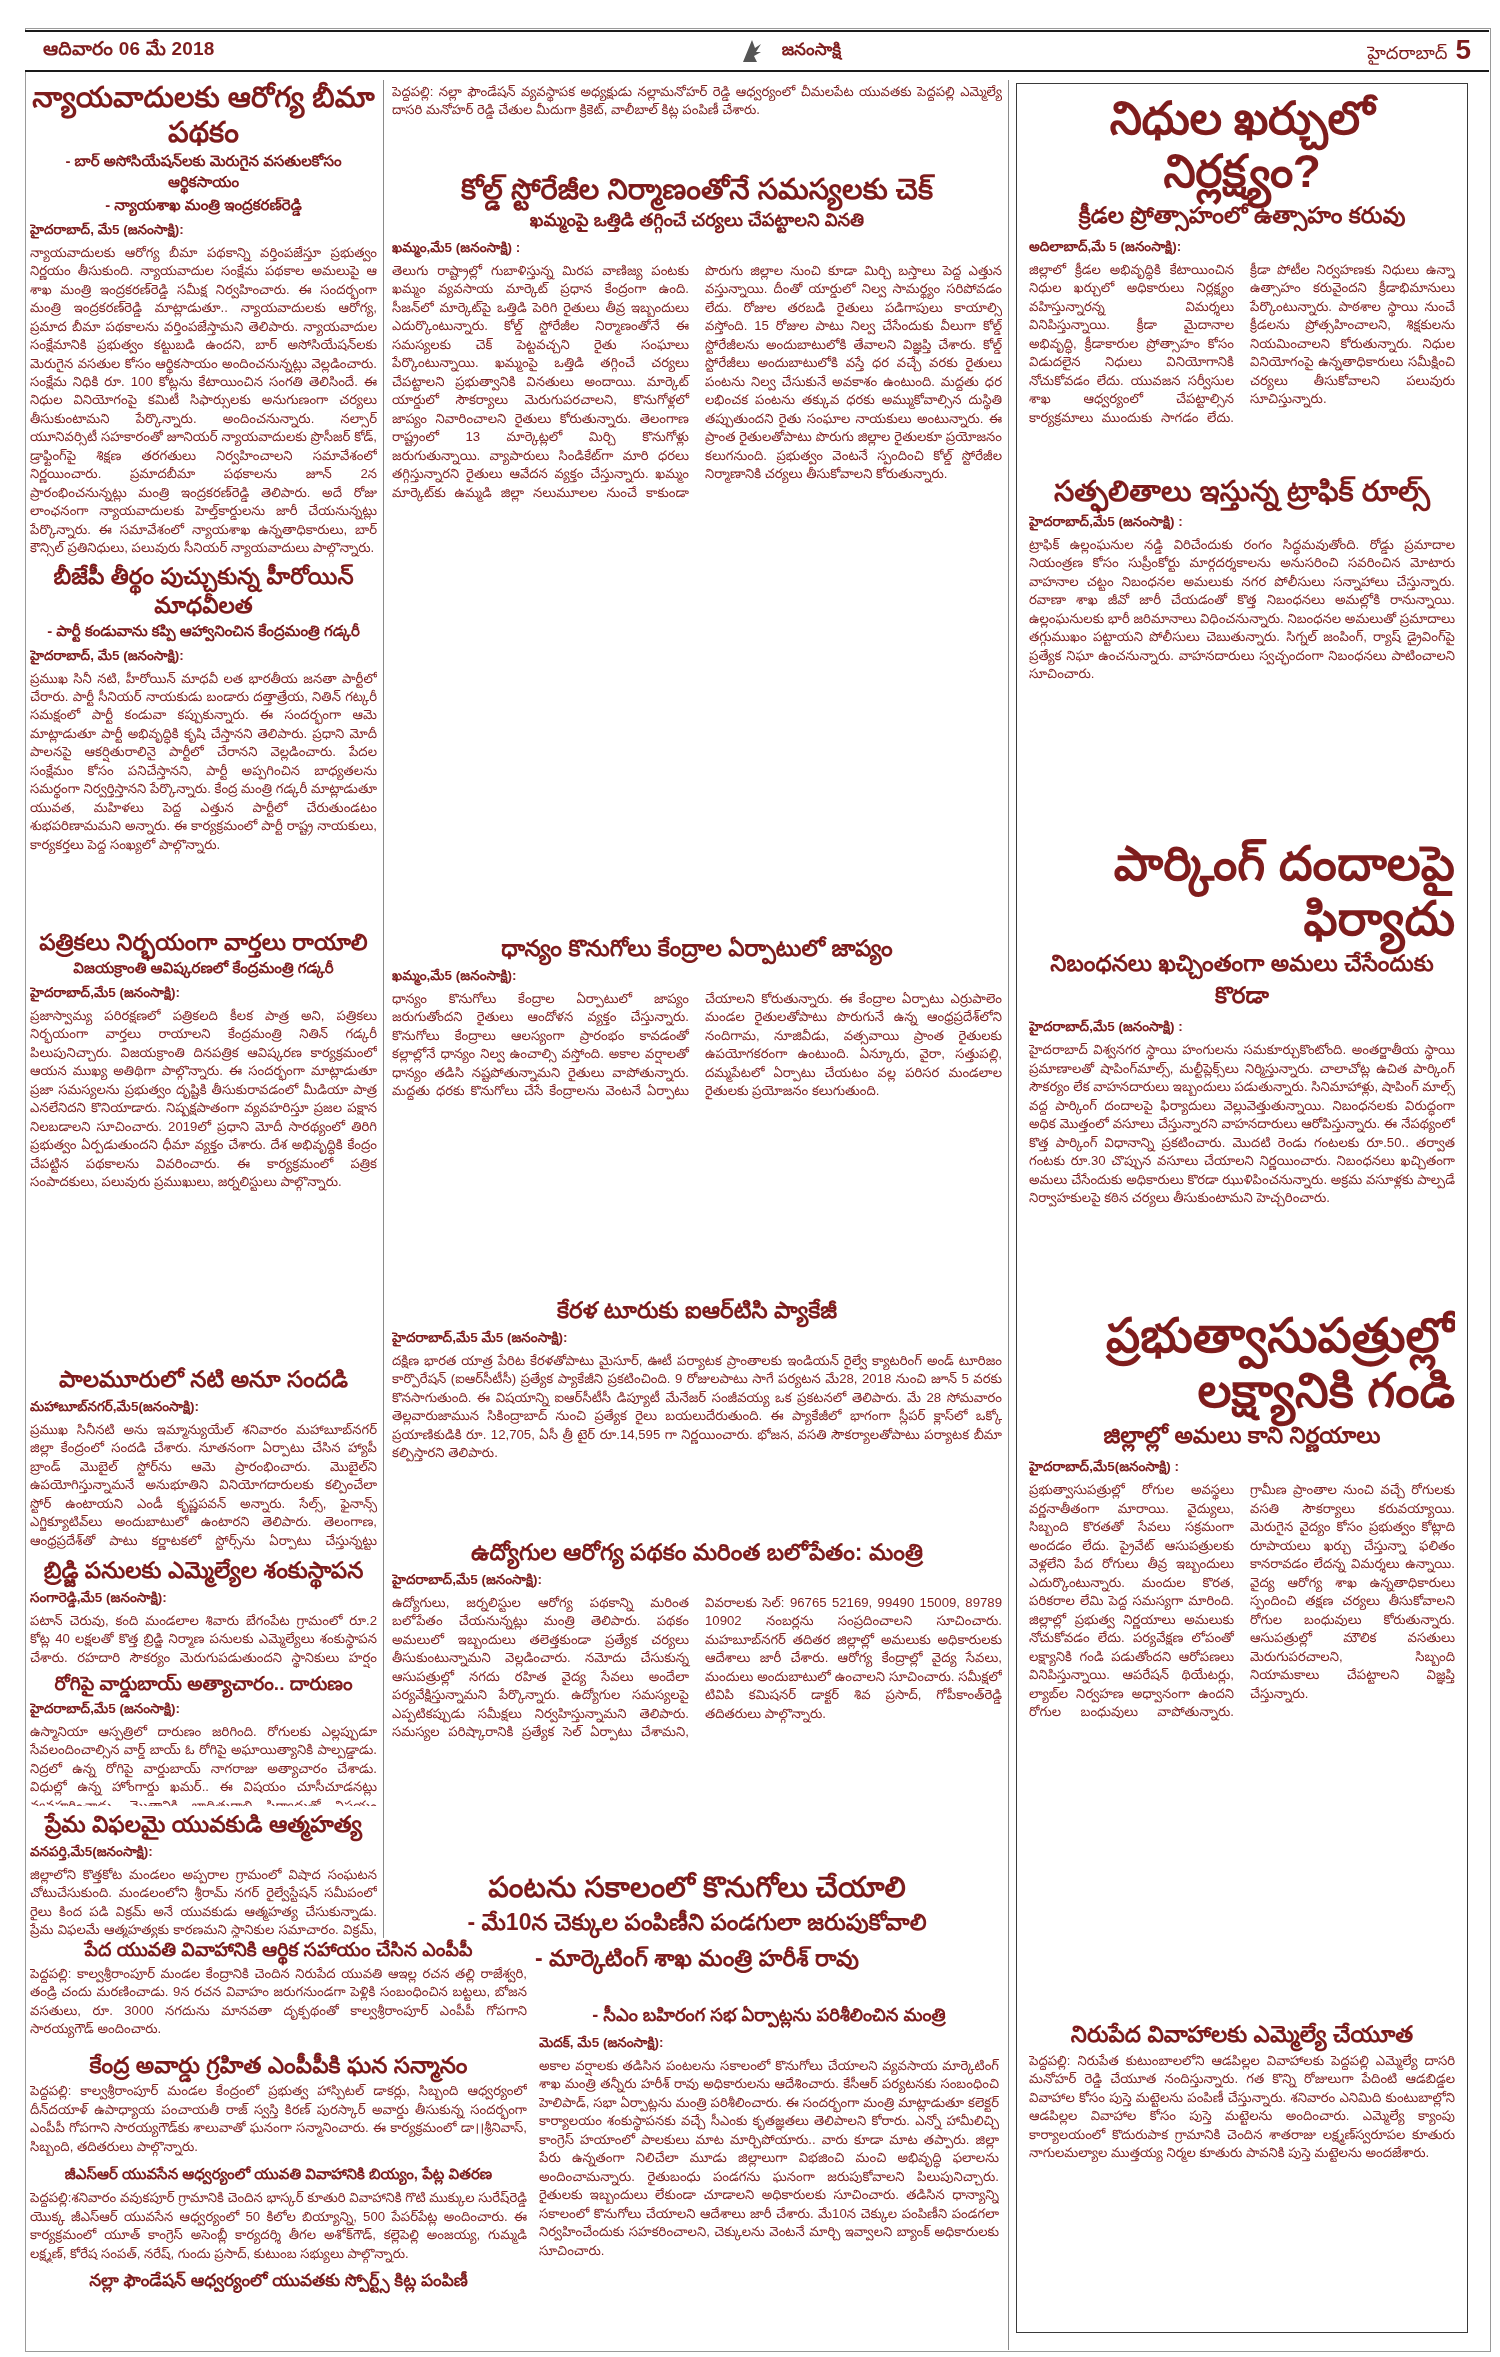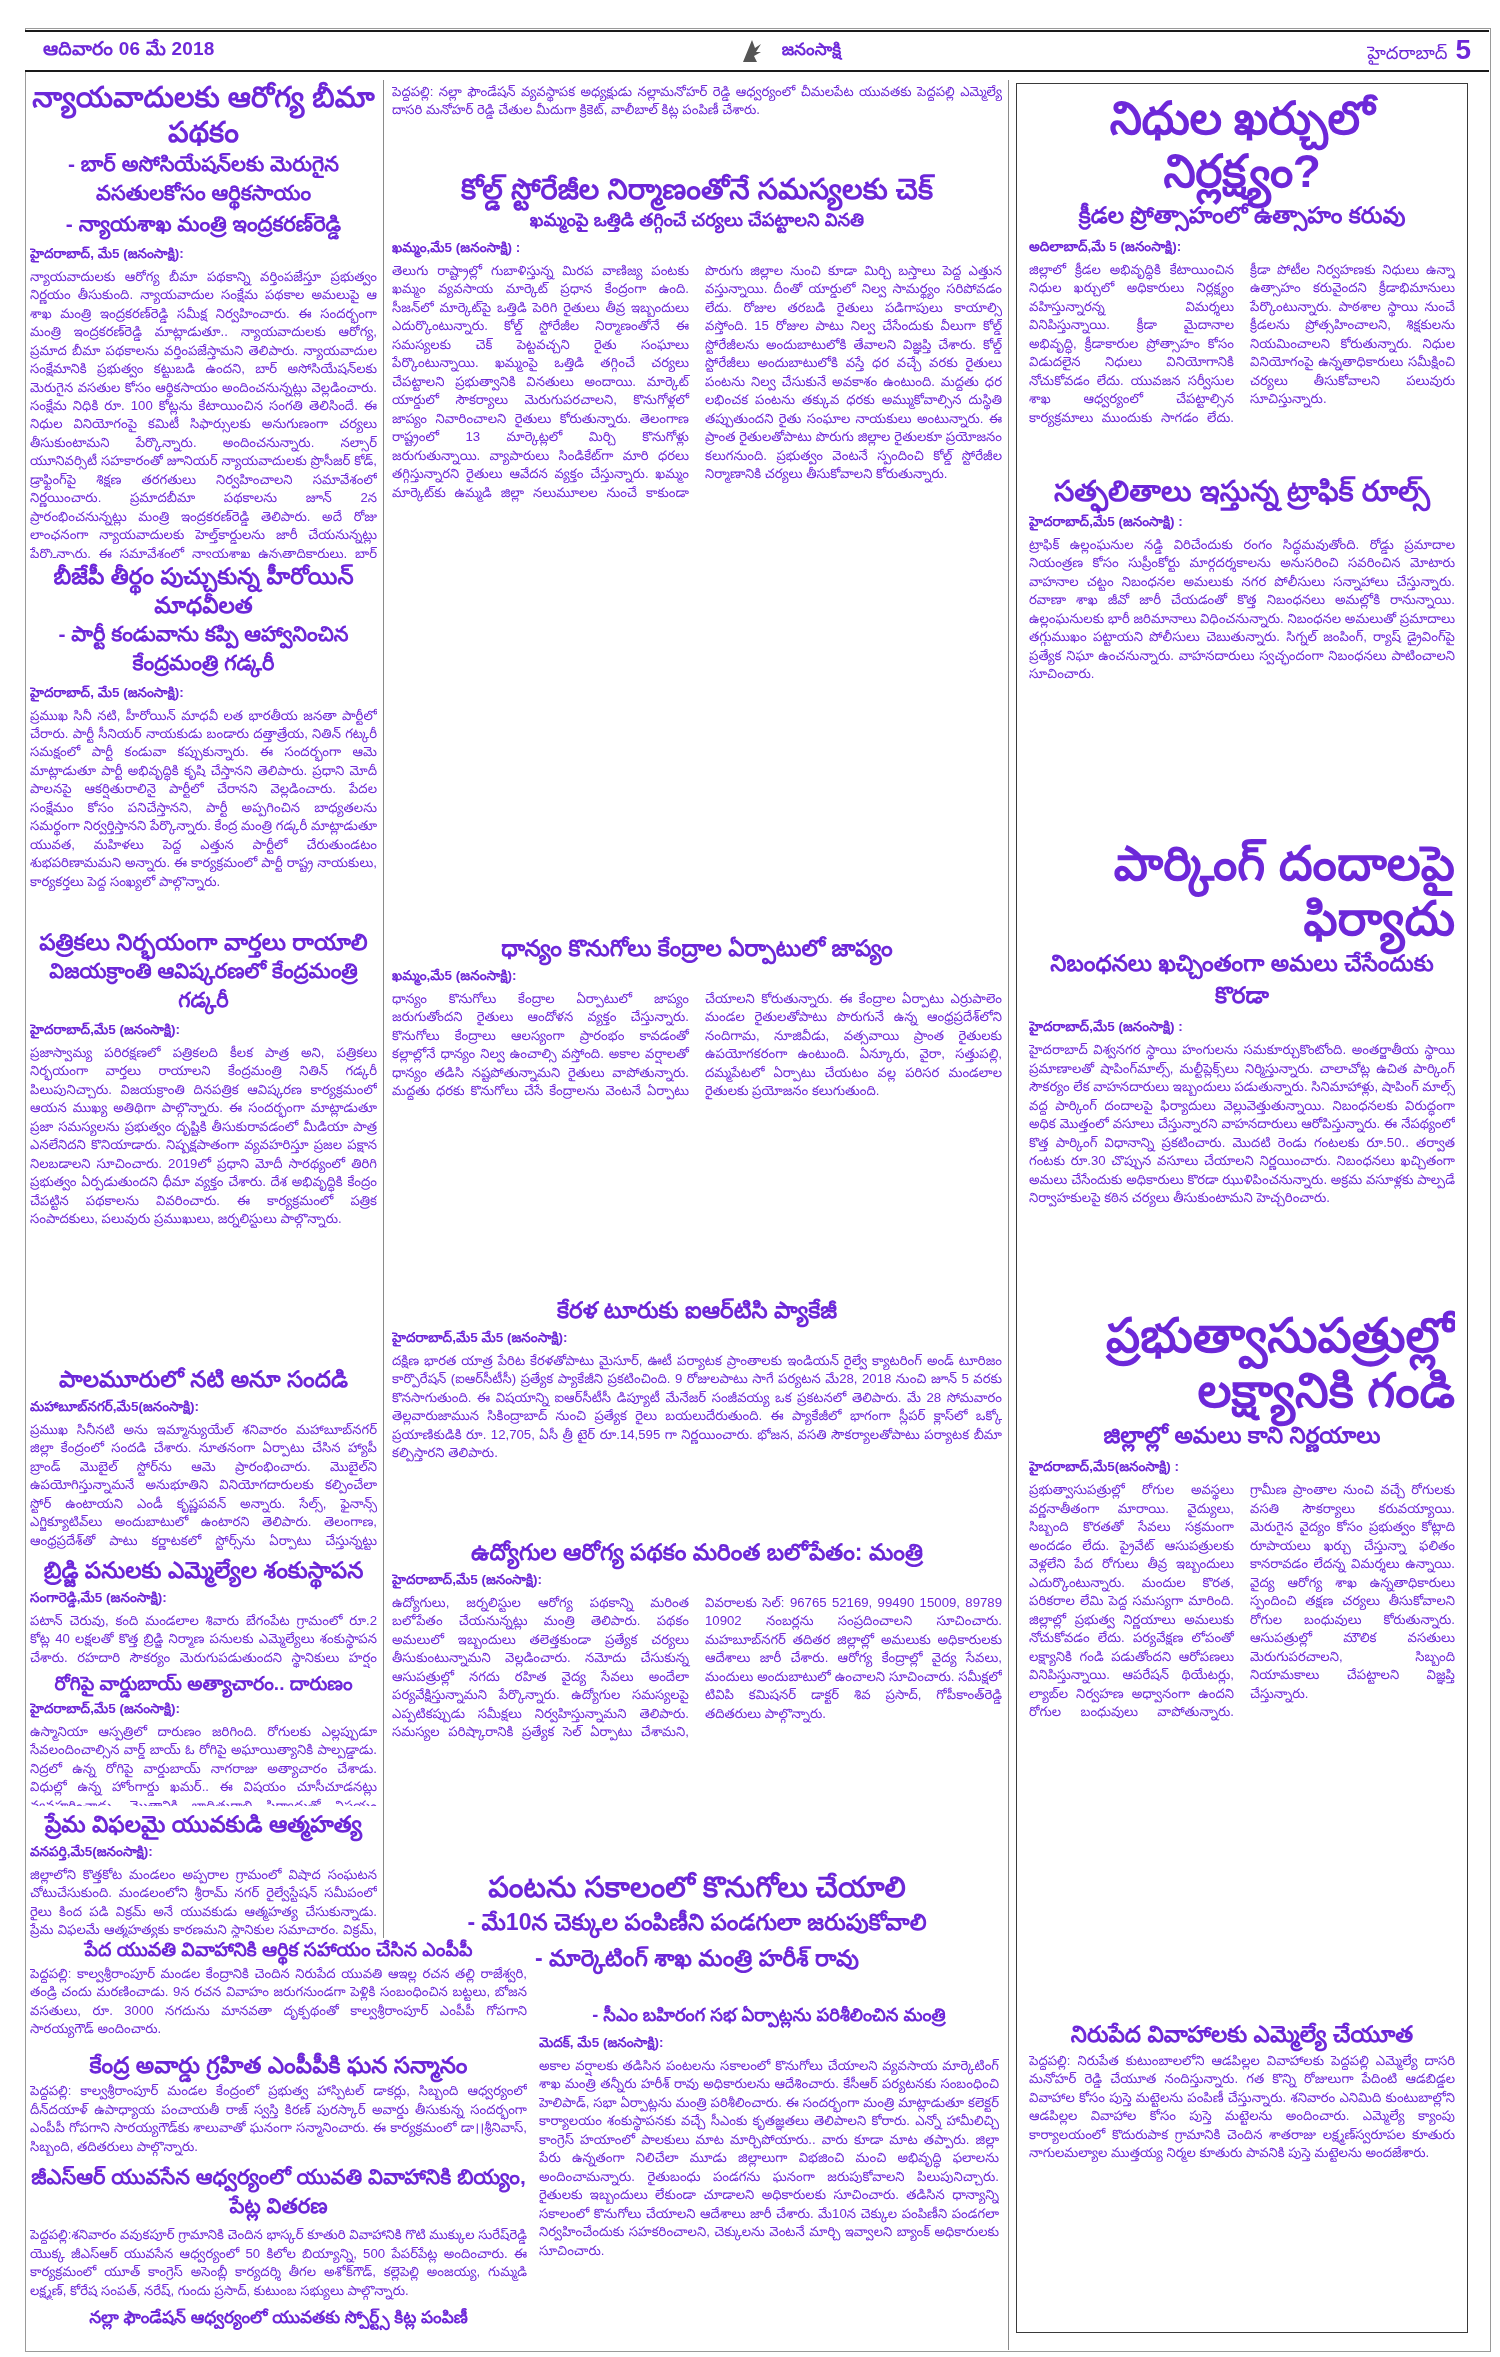--- a/index.html
+++ b/index.html
@@ -1,17 +1,17 @@
 <!DOCTYPE html>
 <html><head>
 <meta charset="utf-8">
 <style>
   html,body{margin:0;padding:0;background:#e8e8e4;}
   .page{position:relative;width:1500px;height:2357px;background:#ffffff;margin:0 auto;
-        font-family:"Liberation Sans", sans-serif;color:#6d28d9;overflow:hidden;}
+        font-family:"Liberation Sans", sans-serif;color:#7f1d1d;overflow:hidden;}
   .frame{position:absolute;left:25px;top:28px;width:1464px;height:2322px;border:1px solid #9a9a9a;}
   
   .masthead{position:absolute;left:25px;top:30px;width:1464px;height:42px;
             border-top:2px solid #1a1a1a;border-bottom:2px solid #1a1a1a;
             display:flex;align-items:center;justify-content:space-between;padding:0 18px;box-sizing:border-box;background:#fff;}
   .m-date{font-size:19px;font-weight:bold;letter-spacing:.2px;}
   .m-logo{display:flex;align-items:center;gap:19px;font-size:17px;font-weight:bold;}
   .m-city{display:flex;align-items:baseline;gap:8px;font-size:18px;}
   .m-city .pageno{font-size:28px;font-weight:bold;}
   
@@ -24,21 +24,21 @@
   #vr1{left:383px;top:80px;height:1858px;}
   #vr2{left:1008px;top:80px;height:2270px;}
   .article{overflow:hidden;margin-bottom:4px;}
   .hl-xxl{font-size:46px;line-height:1.15;font-weight:bold;text-align:center;letter-spacing:-.5px;}
   .hl-xl{font-size:48px;line-height:1.15;font-weight:bold;text-align:right;}
   .hl-lg{font-size:29px;line-height:1.2;font-weight:bold;text-align:center;}
   .hl-md{font-size:23px;line-height:1.25;font-weight:bold;text-align:center;}
   .hl-sm{font-size:19px;line-height:1.25;font-weight:bold;text-align:center;}
   .sub-lg{font-size:23px;font-weight:bold;text-align:center;margin-top:4px;}
   .sub-md{font-size:18px;font-weight:bold;text-align:center;margin-top:3px;}
-  .sub-sm{font-size:21px;font-weight:bold;text-align:center;margin-top:2px;}
+  .sub-sm{font-size:15px;font-weight:bold;text-align:center;margin-top:2px;}
   .dateline{font-size:13.5px;font-weight:bold;margin-top:5px;}
   .body{font-size:13.2px;line-height:1.4;text-align:justify;margin-top:3px;}
   .cols2{column-count:2;column-gap:16px;}
   .strap{font-size:17px;font-weight:bold;text-align:center;margin-top:8px;}
   #bottomleft{position:absolute;left:30px;top:1938px;width:497px;height:410px;overflow:hidden;background:#fff;}
   .medak-row{margin-left:147px;width:460px;}
   .h-a1{height:478px}.h-a2{height:362px}.h-a3{height:433px}.h-a4{height:187px}
   .h-a5{height:112px}.h-a6{height:134px}.h-a7{height:152px}
   .h-m0{height:88px}.h-m1{height:758px}.h-m2{height:358px}.h-m3{height:238px}.h-m4{height:328px}
   .h-m5h{height:128px}.h-m5b{height:358px}

